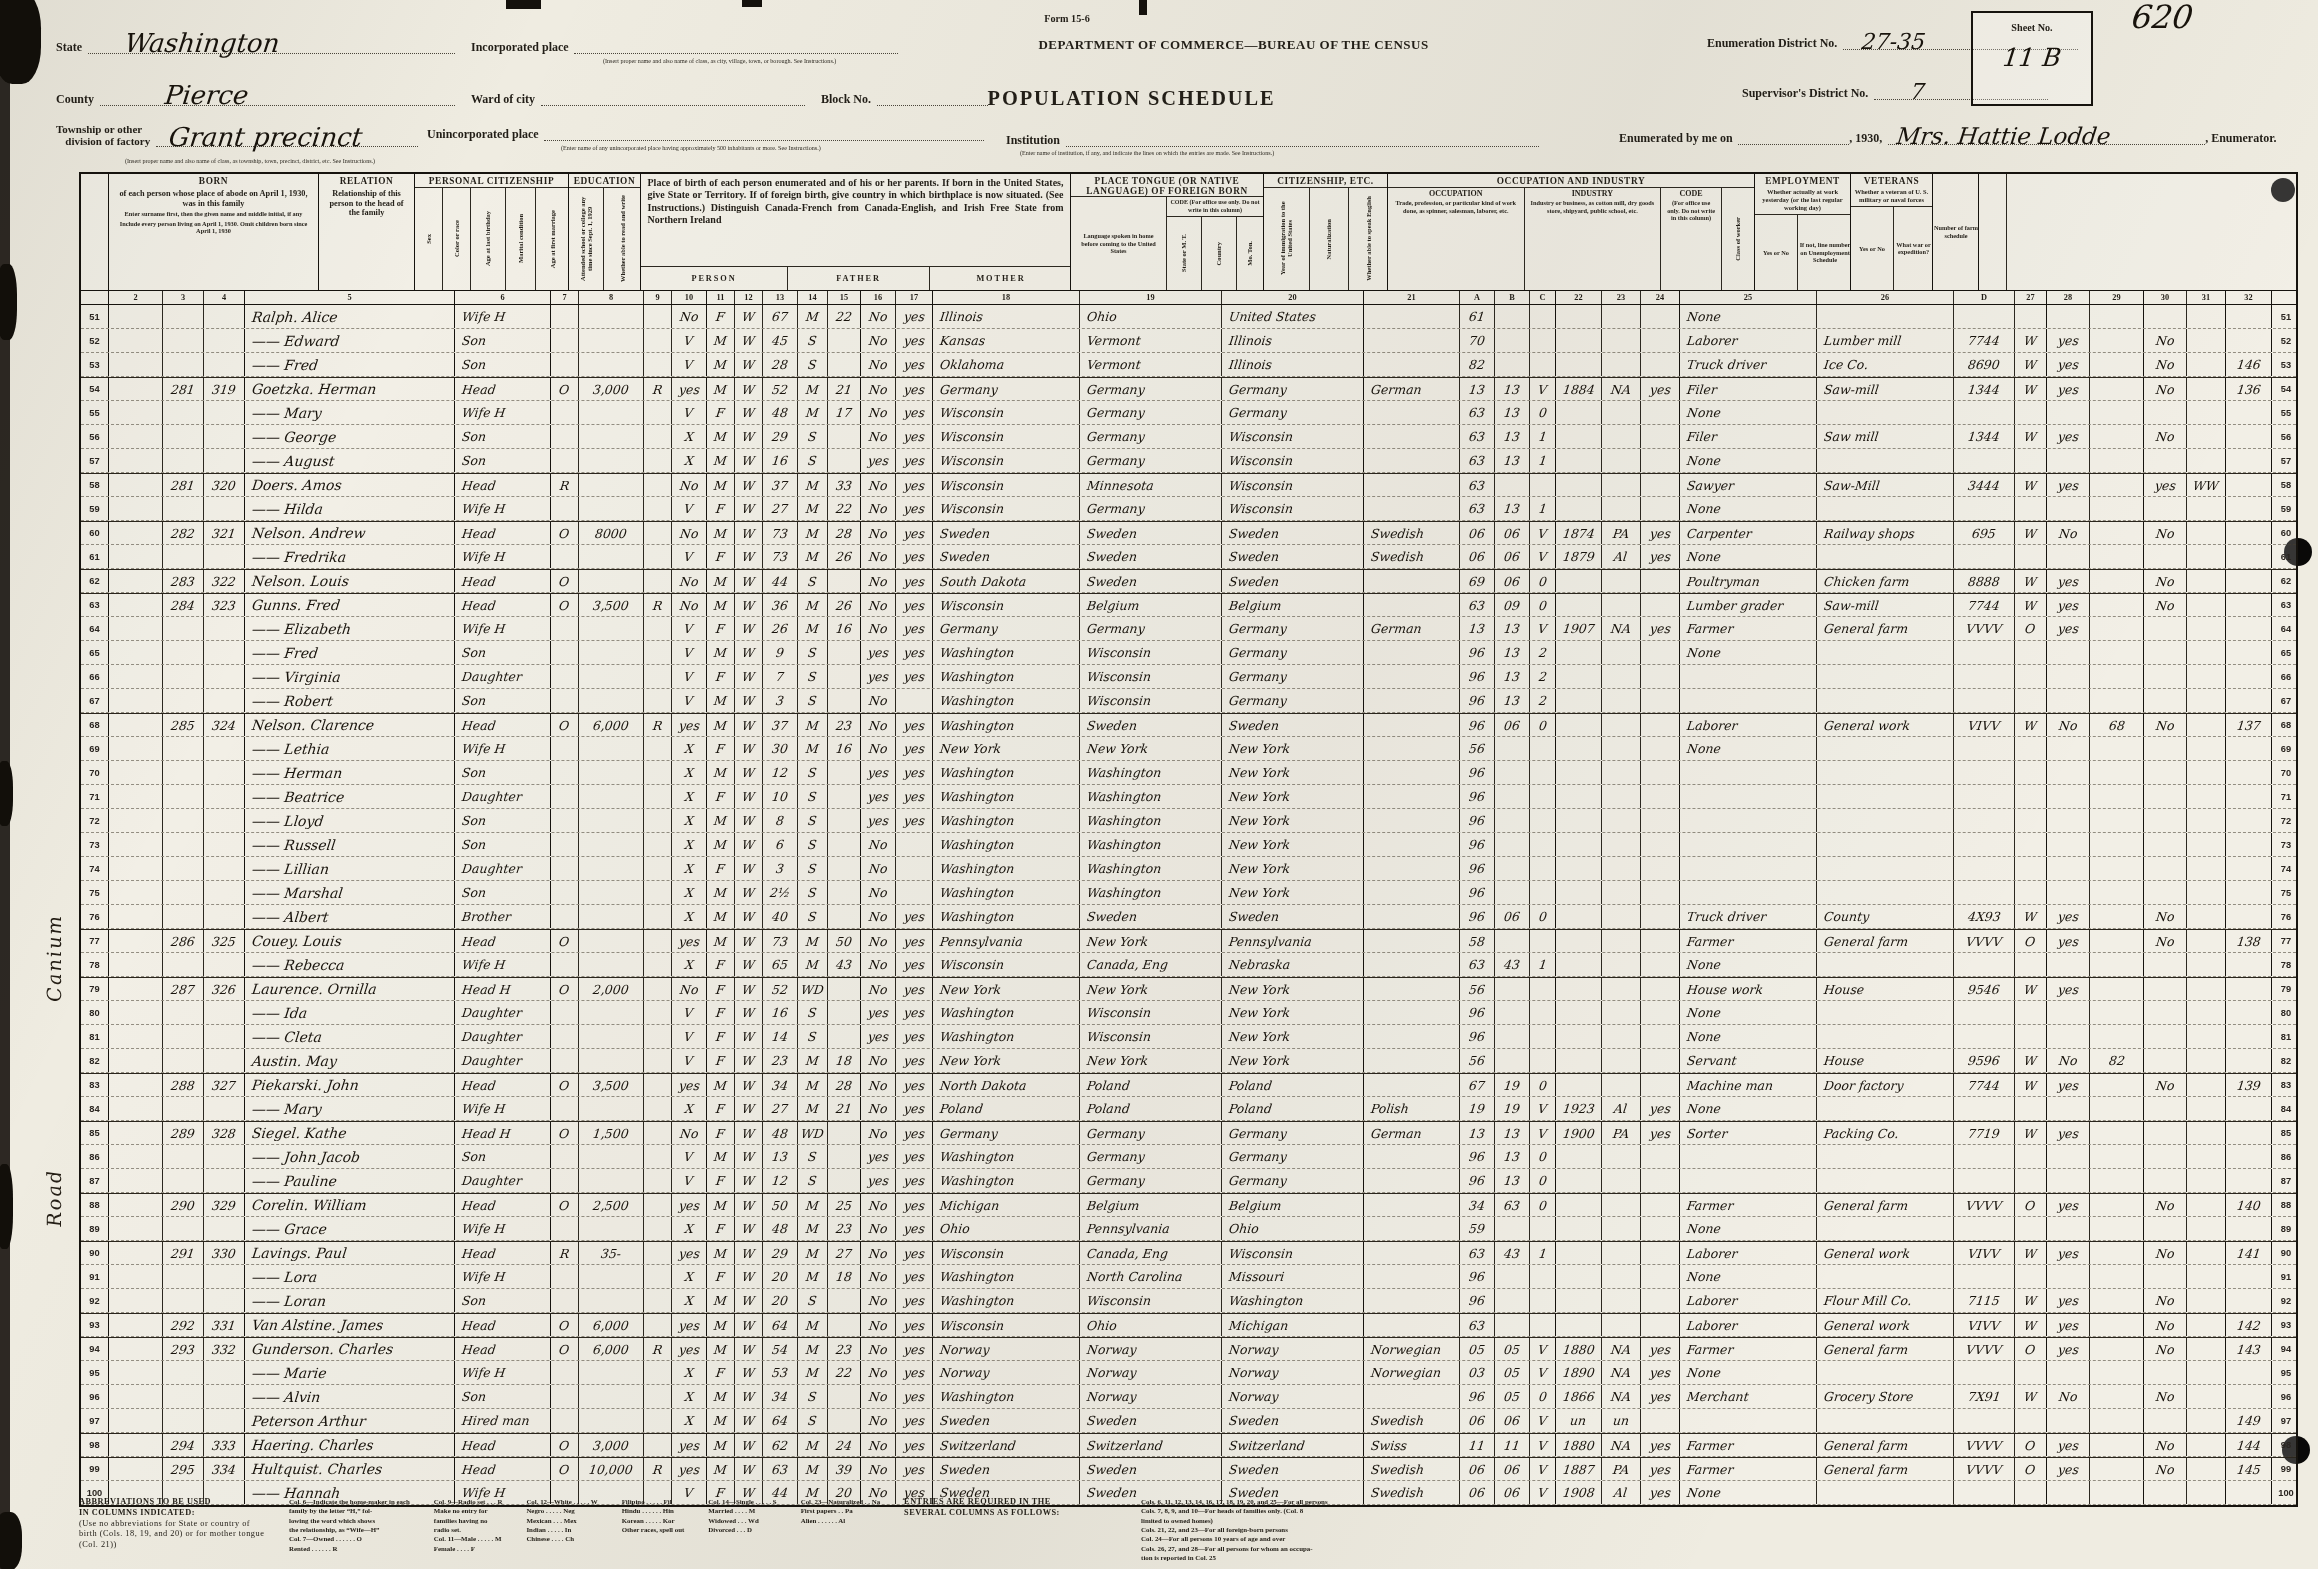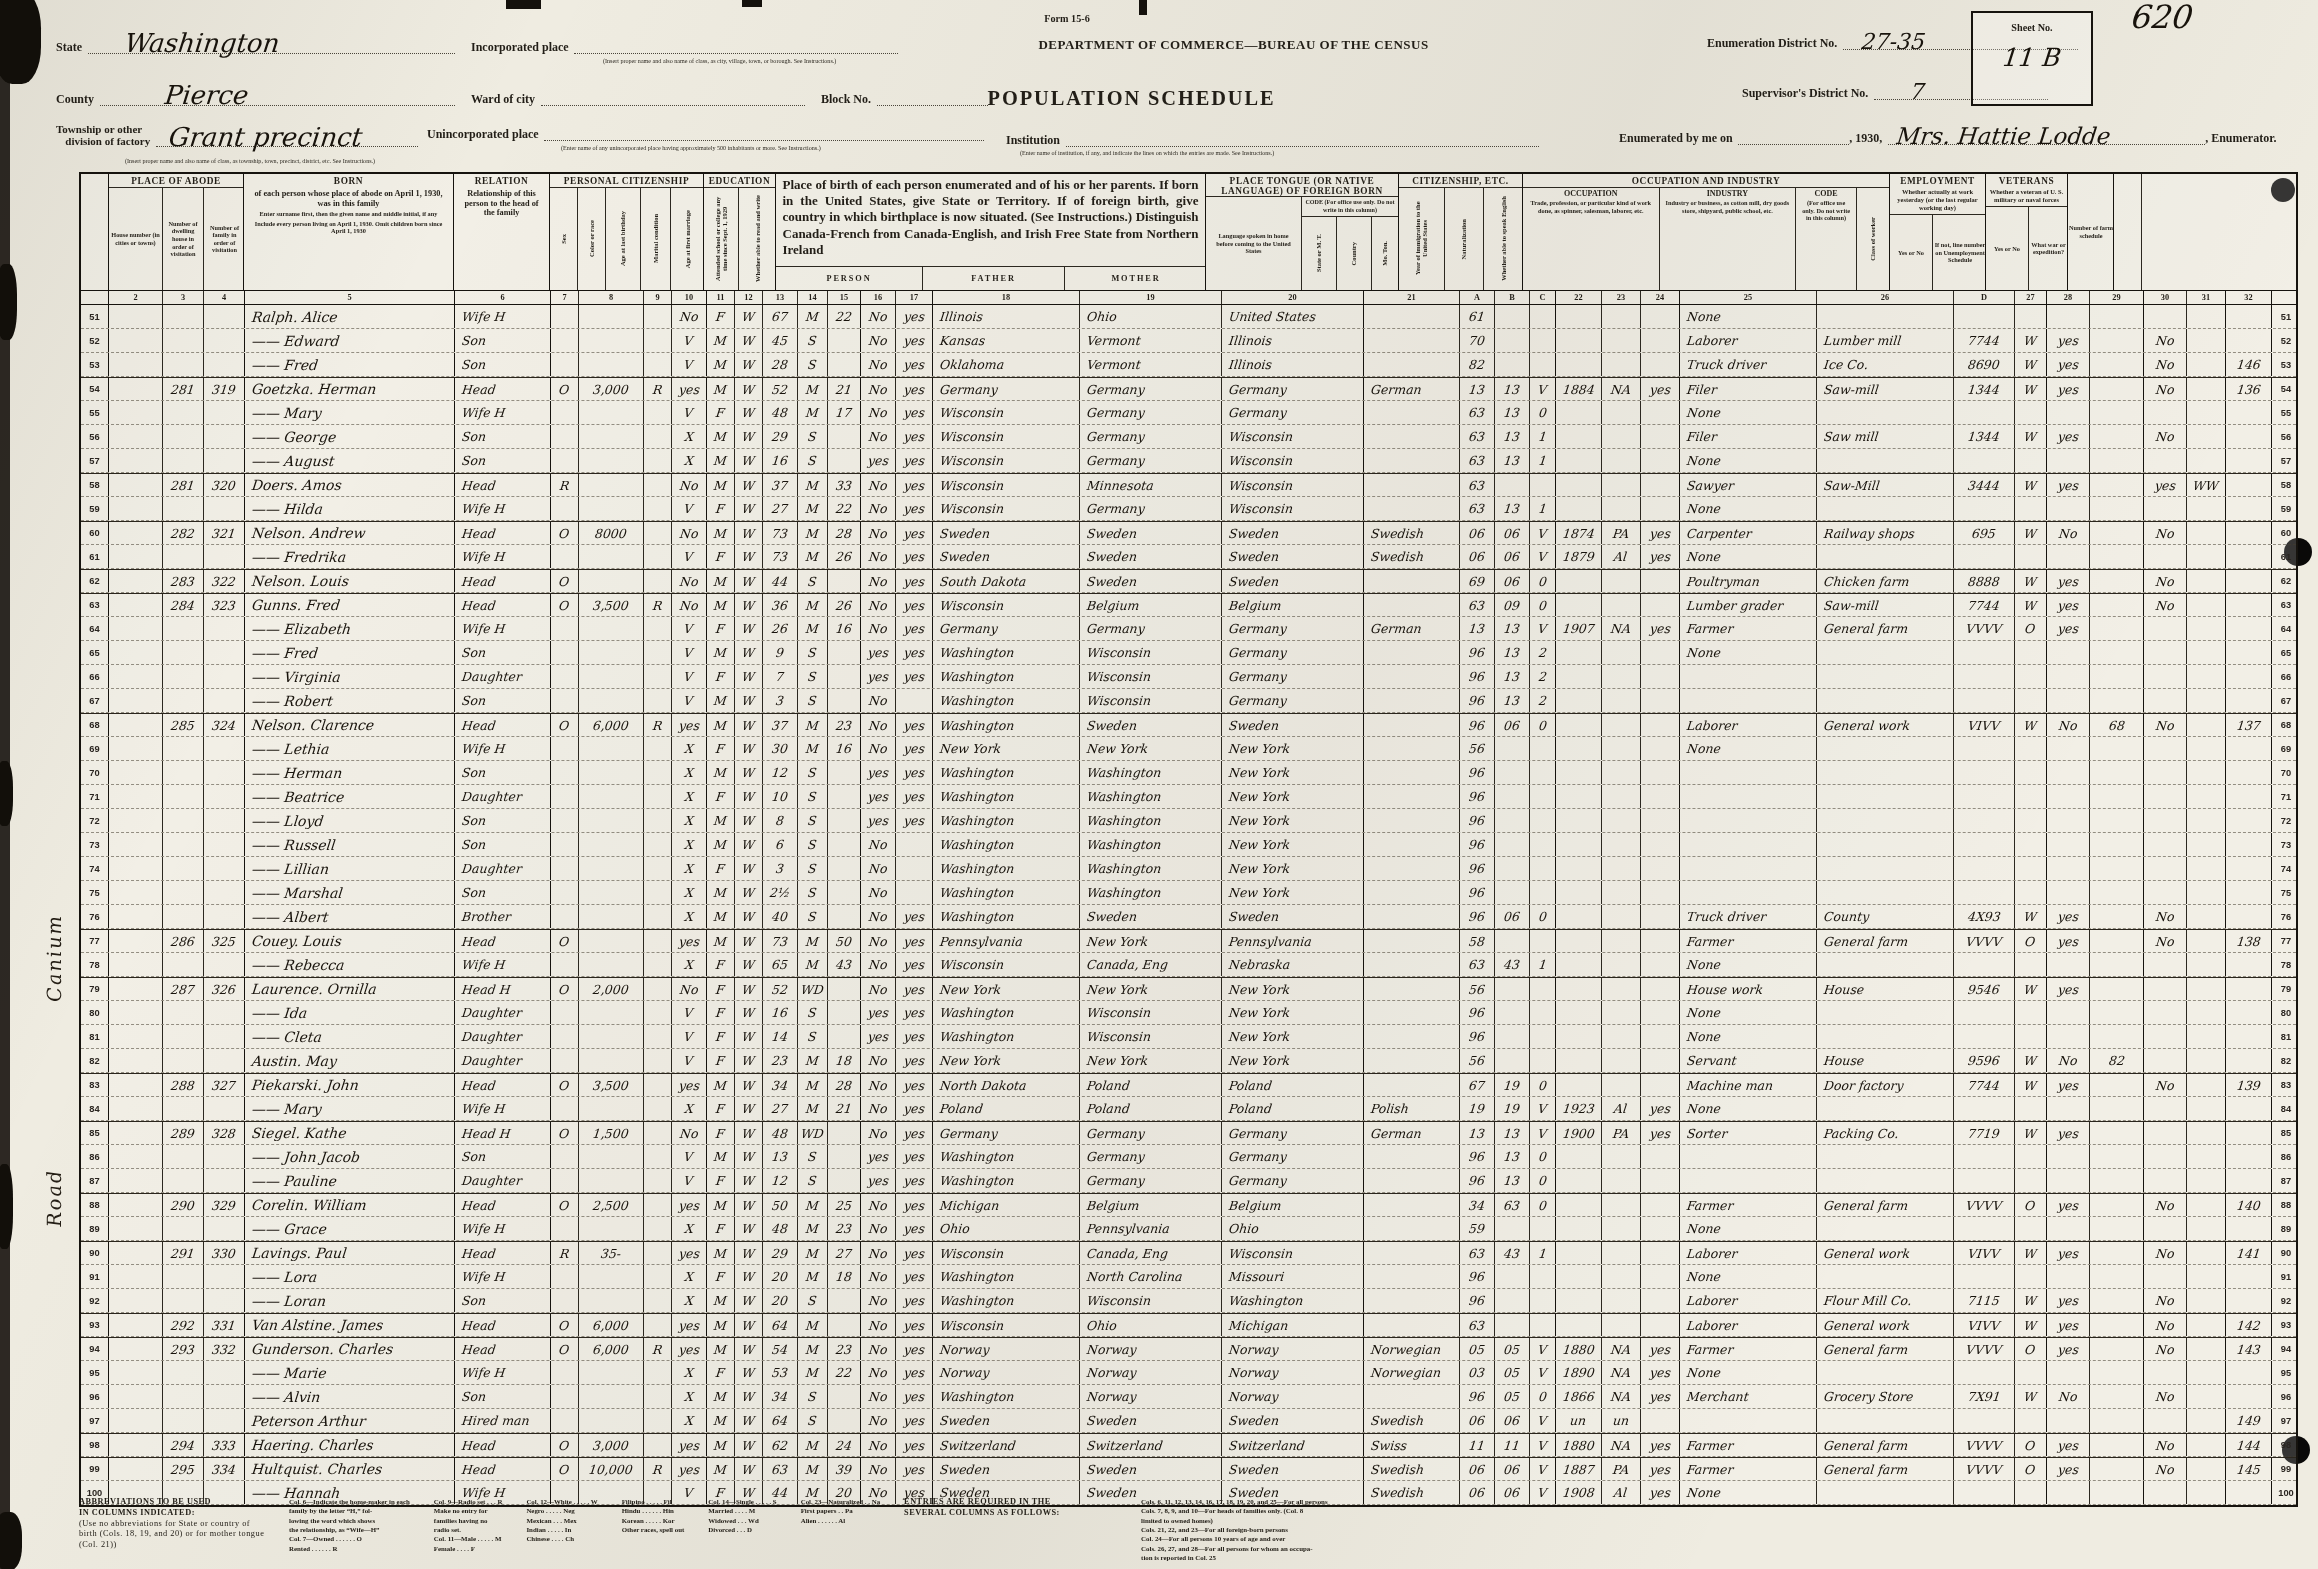--- a/index.html
+++ b/index.html
@@ -33,21 +33,21 @@
   .grp{flex:none;display:flex;flex-direction:column;height:116px;overflow:hidden;}
   .sbr{border-right:0.9px solid #2c2820;} .hbr{border-right:1.9px solid #16130e;}
   .grp-title{font-weight:bold;font-size:9.3px;letter-spacing:0.6px;text-align:center;padding-top:2.8px;line-height:1.05;}
   .rule{border-bottom:0.9px solid #2c2820;}
   .grp-cols{flex:1;display:flex;}
   .hcol{flex:none;display:flex;align-items:center;justify-content:center;padding:1.9px 0.9px;overflow:hidden;}
   .vlab{writing-mode:vertical-rl;transform:rotate(180deg);font-size:6.5px;font-weight:bold;line-height:1.15;text-align:center;max-height:93px;}
   .slab{font-size:6.3px;font-weight:bold;text-align:center;line-height:1.2;}
   .desc1{font-size:8.3px;font-weight:bold;text-align:center;line-height:1.15;padding:2.8px 7.4px 0.9px;}
   .desc2{font-size:6.3px;font-weight:bold;text-align:center;line-height:1.2;padding:0.9px 5.6px;}
-  .pobdesc{font-size:13px;font-weight:bold;line-height:1.25;padding:2.8px 6.5px;text-align:justify;}
+  .pobdesc{font-size:10px;font-weight:bold;line-height:1.25;padding:2.8px 6.5px;text-align:justify;}
   .subheads{display:flex;border-top:0.9px solid #2c2820;height:24px;margin-top:auto;}
   .subhead{flex:none;display:flex;align-items:center;justify-content:center;font-size:8.3px;font-weight:bold;letter-spacing:1.9px;}
   .mtrow{flex:1;display:flex;}
   .mtlang{display:flex;align-items:center;}
   .codehead{font-size:6.1px;font-weight:bold;text-align:center;line-height:1.2;padding:1.9px 1.9px;border-bottom:0.9px solid #2c2820;}
   .codecols{flex:1;display:flex;}
   .occcell{display:flex;flex-direction:column;}
   .occt{font-size:8px;font-weight:bold;text-align:center;padding-top:1.9px;}
   .occd{font-size:6.3px;font-weight:bold;text-align:center;line-height:1.2;padding:0.9px 4.6px;}
   .empdesc{font-size:6.5px;font-weight:bold;text-align:center;line-height:1.2;padding:1.9px 2.8px;border-bottom:0.9px solid #2c2820;}
@@ -168,34 +168,20 @@
   </div>
 
   <div id="margin-notes">
       <div class="mnote" style="left: 43px; top: 784px; height: 218px;">Canium</div>
       <div class="mnote" style="left: 43px; top: 1083px; height: 144px;">Road</div>
     </div>
 
   <div class="census">
     <div class="thead" id="thead">
         <div class="grp hbr" style="width: 28px;"></div>
-        <div class="grp hbr" style="width: 135px;">
-          <div class="grp-title rule">PLACE OF ABODE</div>
-          <div class="grp-cols">
-            <div class="hcol sbr" style="width: 54px;">
-              <div class="slab">House number (in cities or towns)</div>
-            </div>
-            <div class="hcol sbr" style="width: 41px;">
-              <div class="slab">Number of dwelling house in order of visitation</div>
-            </div>
-            <div class="hcol" style="width: 41px;">
-              <div class="slab">Number of family in order of visitation</div>
-            </div>
-          </div>
-        </div>
         <div class="grp hbr" style="width: 210px;">
           <div class="grp-title">BORN</div>
           <div class="desc1">of each person whose place of abode on April 1, 1930, was in this family</div>
           <div class="desc2">Enter surname first, then the given name and middle initial, if any</div>
           <div class="desc2">Include every person living on April 1, 1930.  Omit children born since April 1, 1930</div>
         </div>
         <div class="grp hbr" style="width: 96px;">
           <div class="grp-title">RELATION</div>
           <div class="desc1">Relationship of this person to the head of the family</div>
         </div>

